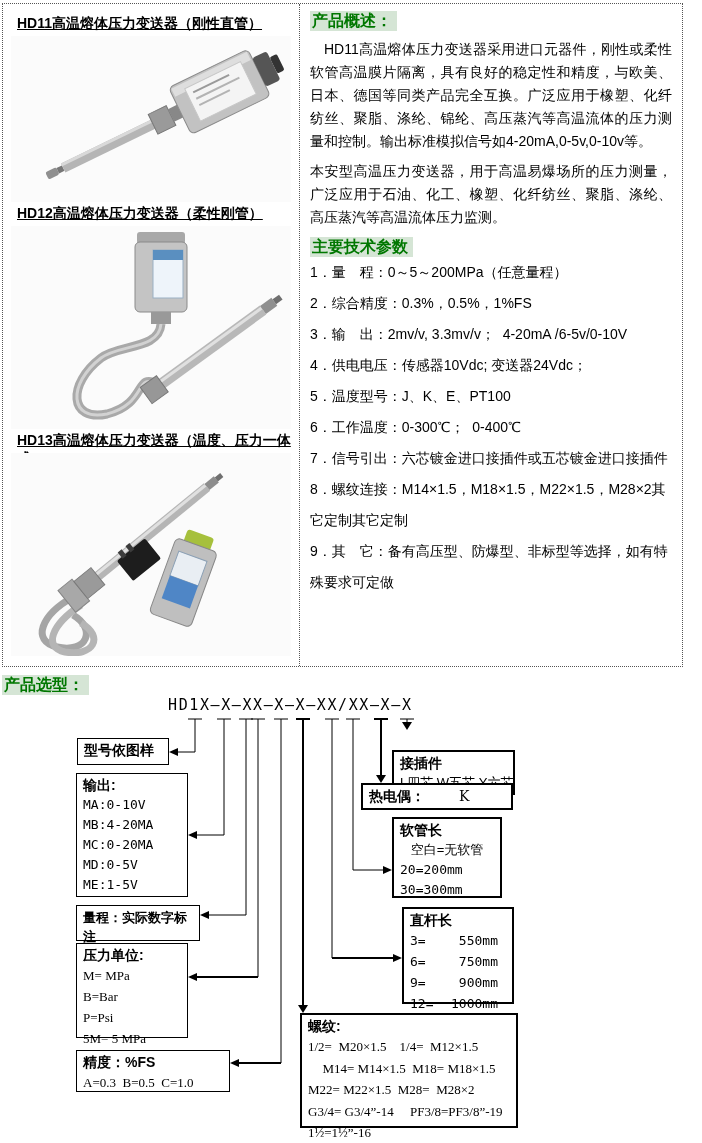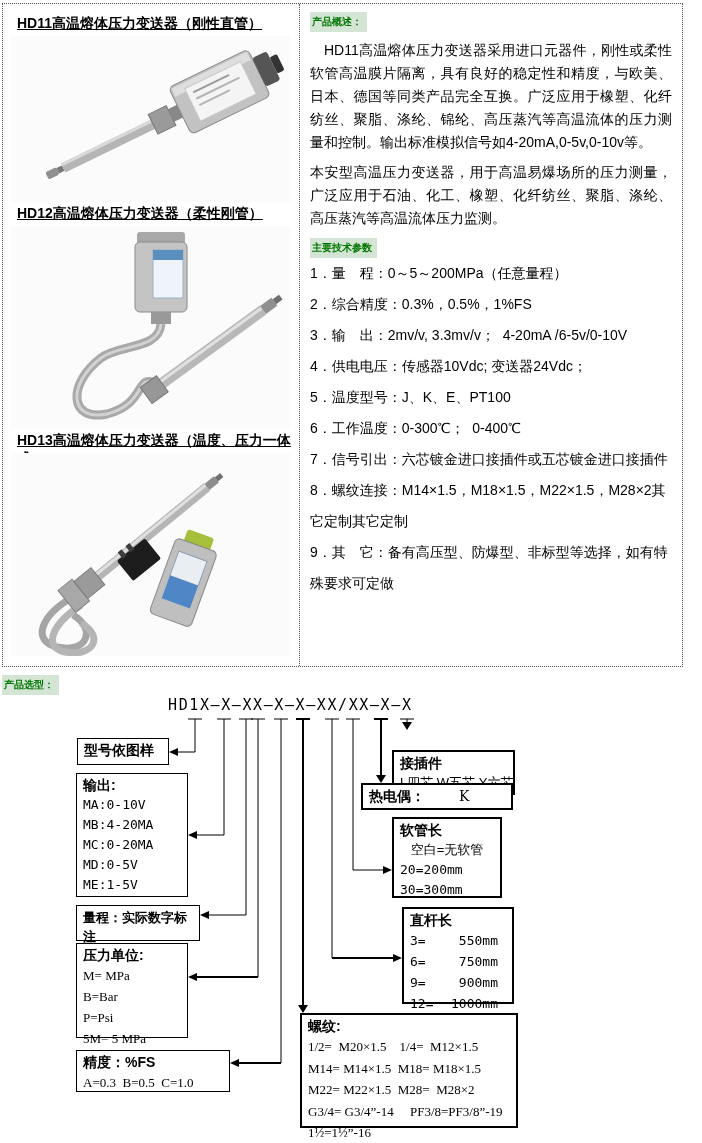--- a/index.html
+++ b/index.html
@@ -7,21 +7,21 @@
   .page{position:absolute;left:0;top:0;width:702px;height:1143px;background:#fff;overflow:hidden;}
 
   
   .panel{position:absolute;left:2px;top:3px;width:681px;height:664px;display:flex;border:1px dotted #555;box-sizing:border-box;background:#fff;}
   .cell-left{width:297px;border-right:1px dotted #555;box-sizing:border-box;padding:8px 0 0 0;text-decoration:underline;}
   .cell-right{flex:1;box-sizing:border-box;padding:7px 10px 0 10px;}
   .ptitle{font-size:14px;font-weight:bold;padding:2px 0 2px 14px;height:20px;line-height:18px;}
   .photo{width:280px;margin:0 auto;}
   .photo svg{display:block;}
 
-  .ghead{display:inline-block;color:#007700;background:#d5e5d5;font-weight:bold;font-size:10px;line-height:18px;padding:1px 5px 1px 2px;}
+  .ghead{display:inline-block;color:#007700;background:#d5e5d5;font-weight:bold;font-size:16px;line-height:18px;padding:1px 5px 1px 2px;}
   .desc{font-size:14px;line-height:23px;margin:7px 0 0 0;text-align:justify;}
   .indent{text-indent:14px;}
   .spec{font-size:14px;line-height:31px;white-space:pre-wrap;}
   .mt{margin-top:8px;}
 
   
   .sel-head{position:absolute;left:2px;top:675px;}
   .code{position:absolute;left:168px;top:696px;font-family:"DejaVu Sans Mono",monospace;font-size:15px;letter-spacing:1.6px;font-weight:normal;}
   svg.lines{position:absolute;left:0;top:670px;pointer-events:none;}
 
@@ -237,19 +237,19 @@
       </div>
     <div class="row">
         <span>12=</span>
         <span class="val">1000mm</span>
       </div>
   </div>
 
   <div class="dbox" style="left:300px;top:1013px;width:218px;height:115px;">
     <div class="btitle">螺纹:</div>
     <div class="serif" style="line-height:21.5px;">1/2=  M20×1.5    1/4=  M12×1.5</div>
-    <div class="serif" style="line-height:21.5px;">M14= M14×1.5  M18= M18×1.5</div>
+    <div class="serif" style="line-height:21.5px;text-align:center;">M14= M14×1.5  M18= M18×1.5</div>
     <div class="serif" style="line-height:21.5px;">M22= M22×1.5  M28=  M28×2</div>
     <div class="serif" style="line-height:21.5px;">G3/4= G3/4”-14     PF3/8=PF3/8”-19</div>
     <div class="serif" style="line-height:21.5px;">1½=1½”-16</div>
   </div>
 
 </div>
 
 </body></html>

